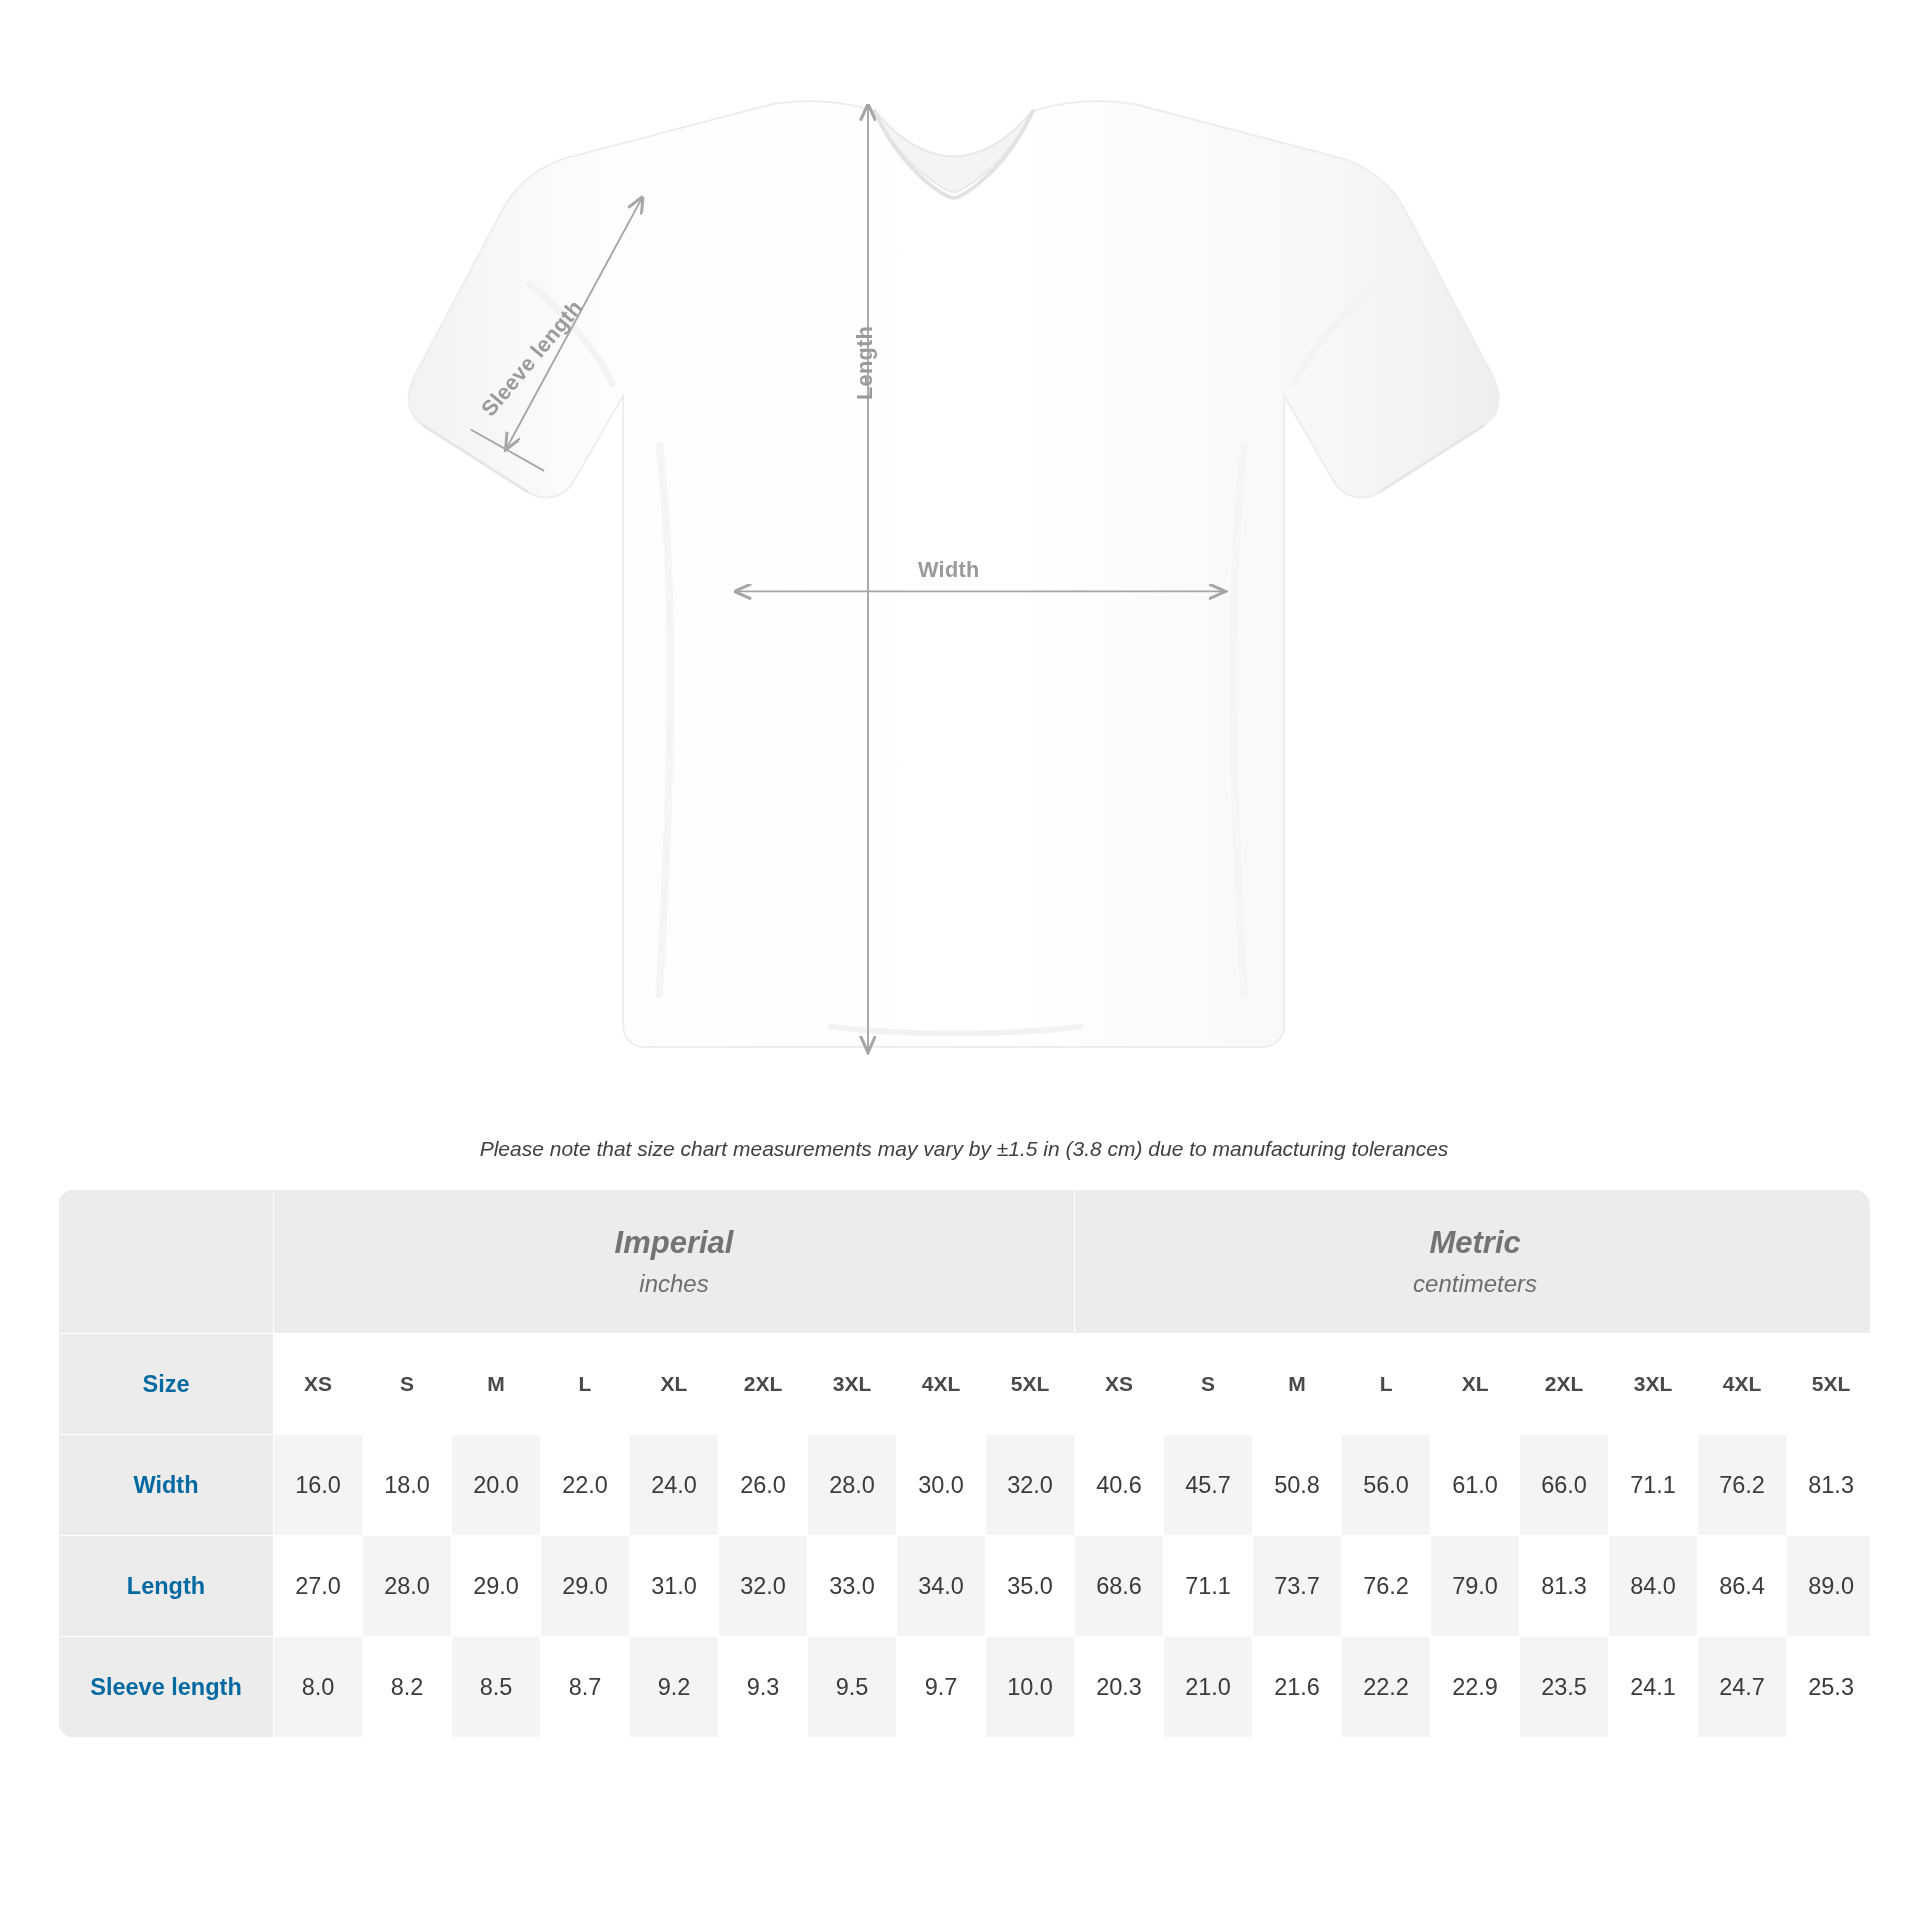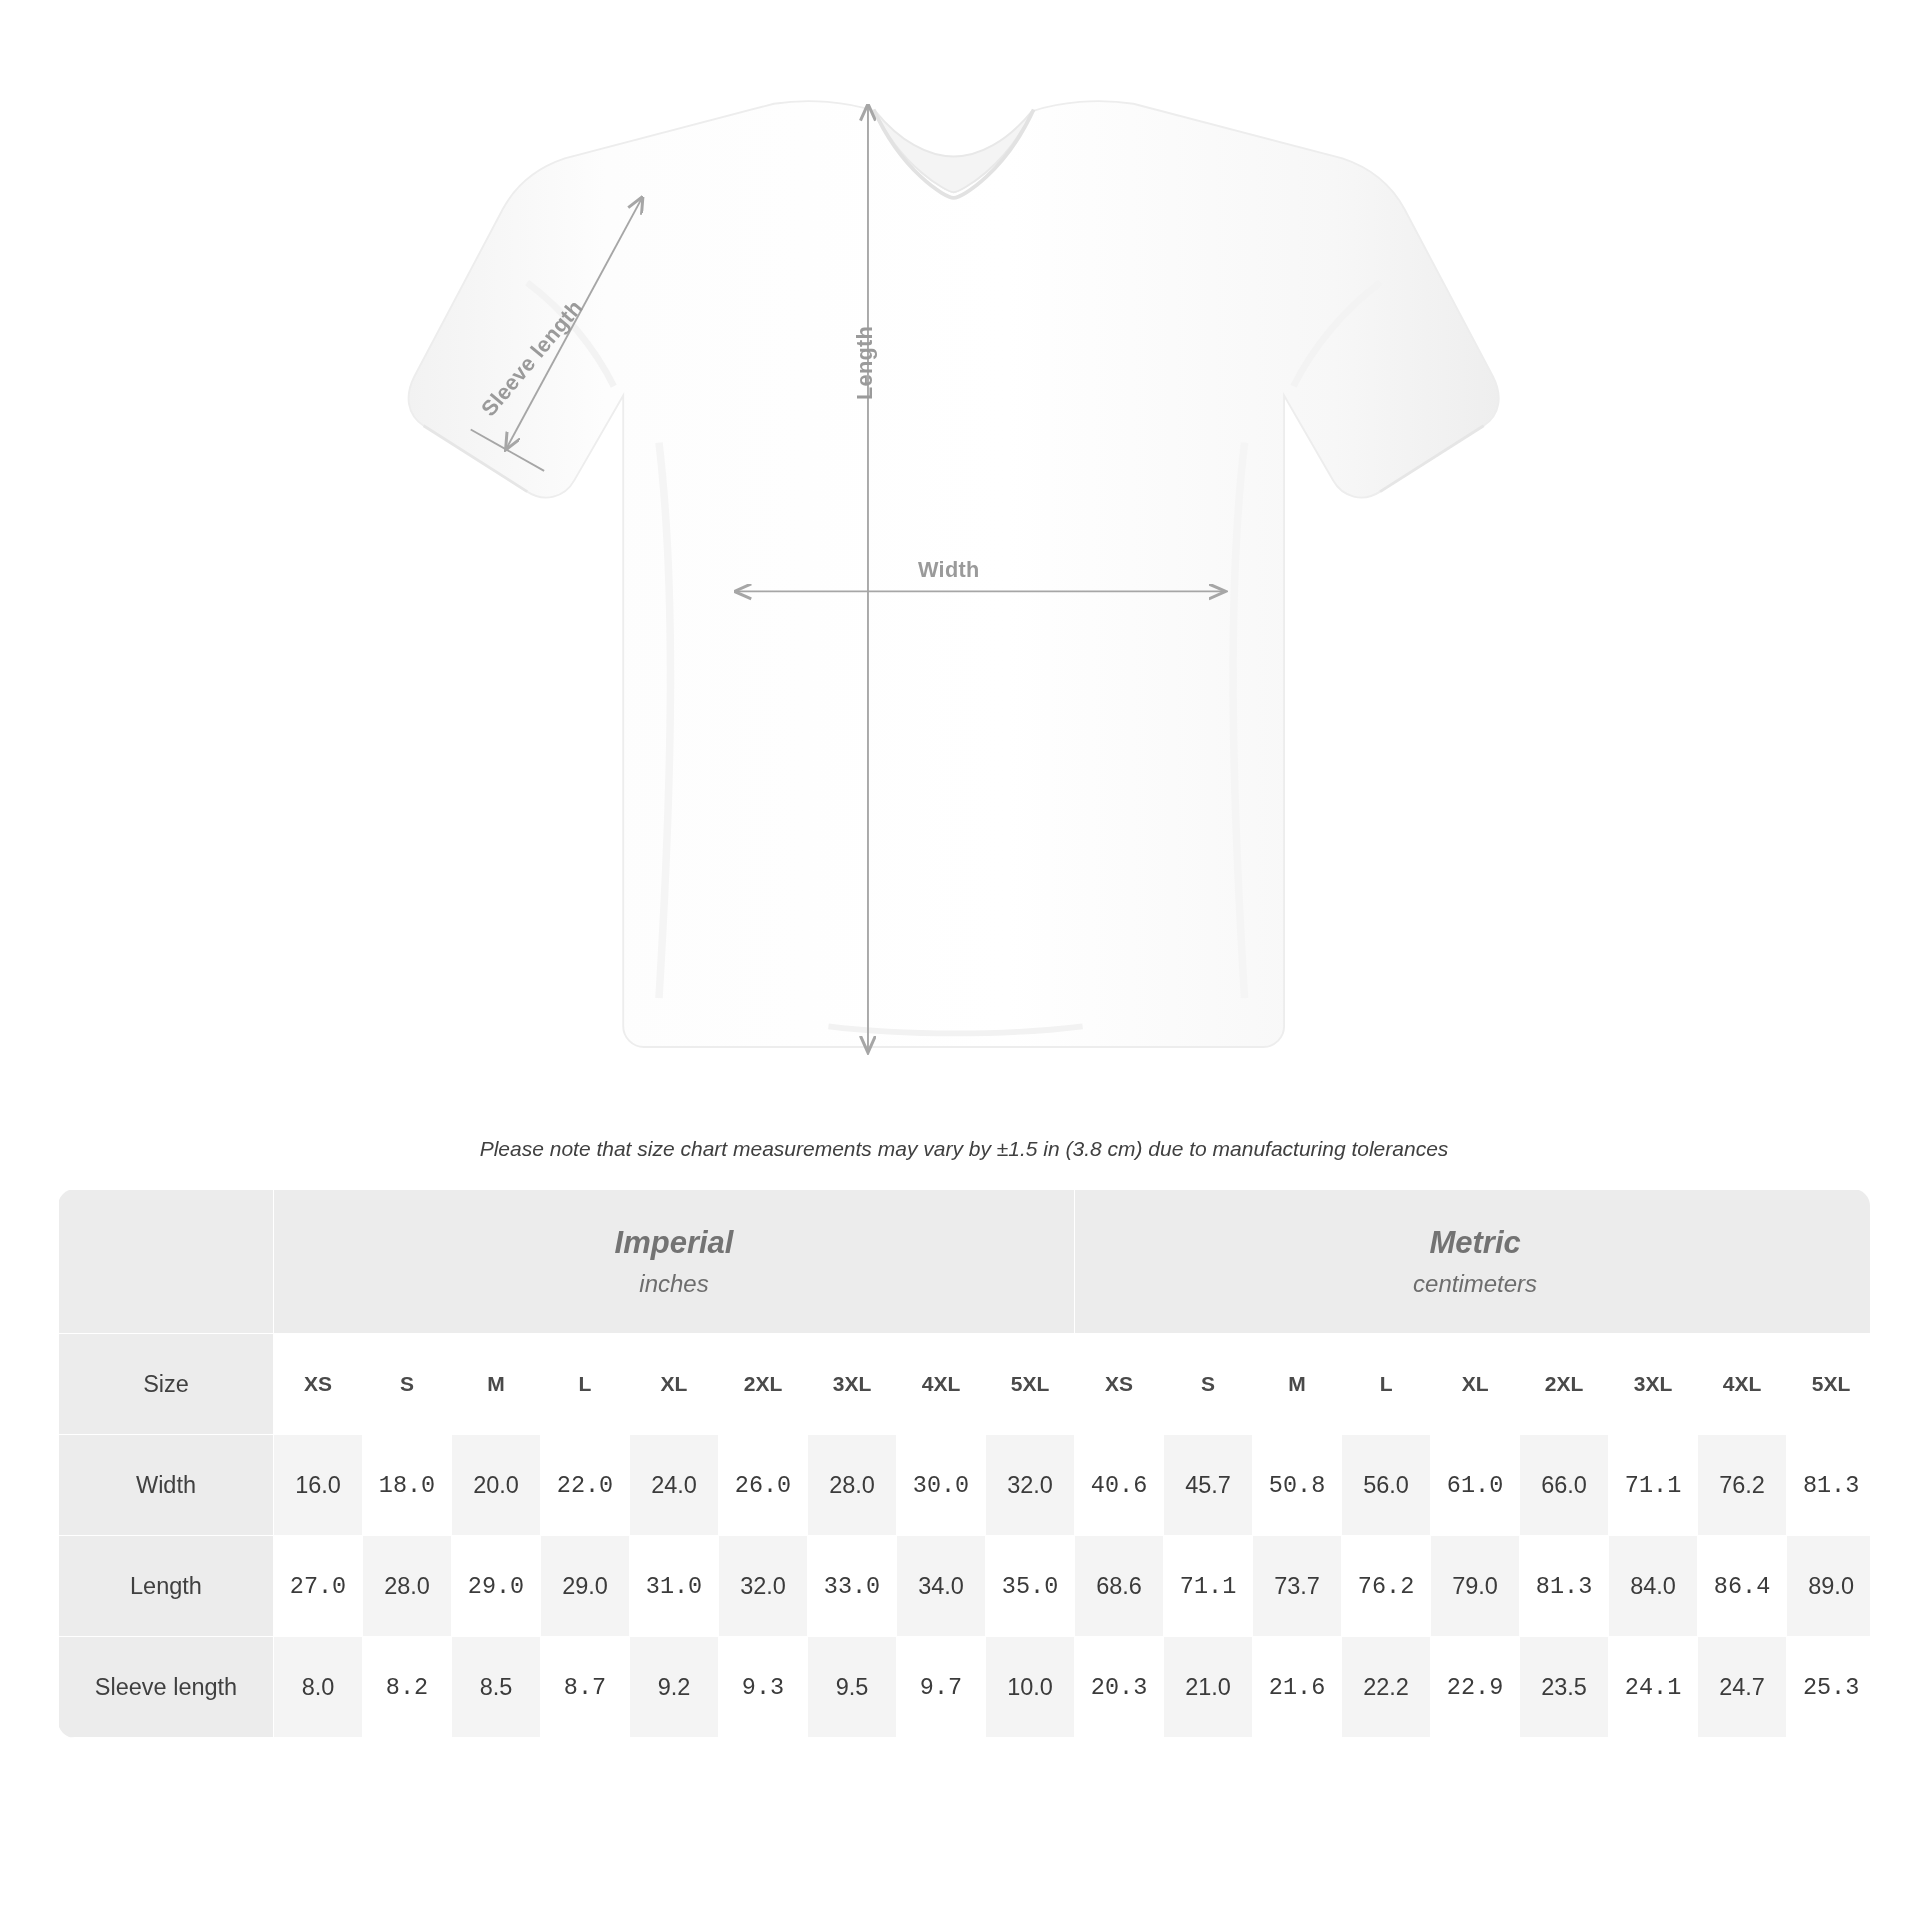--- a/index.html
+++ b/index.html
@@ -106,44 +106,43 @@
     font-size: 24px;
     font-style: italic;
     color: #6d6d6d;
     margin-top: 8.5px;
   }
   .corner-cell {
     background: #ececec;
   }
   .row-head {
     background: #ececec;
-    font-weight: normal;
+    font-weight: bold;
     font-size: 23.5px;
-    color: #404040;
+    color: #0369a1;
     height: 98px;
   }
   .size-head-cell {
     background: #ffffff;
     font-weight: bold;
     font-size: 21px;
     color: #4a4a4a;
   }
   .size-head-row .row-head {
     font-size: 23.5px;
   }
   .data-cell {
     font-size: 23.5px;
     color: #3b3b3b;
   }
   .band-light {
     background: #f4f4f4;
   }
   .band-white {
     background: #ffffff;
-    font-family: Liberation Mono, monospace;
   }
   col.label-col { width: 215px; }
   col.data-col  { width: 89px; }
 </style>
 </head>
 <body>
 
 <div class="page">
 
   <div class="illustration">

